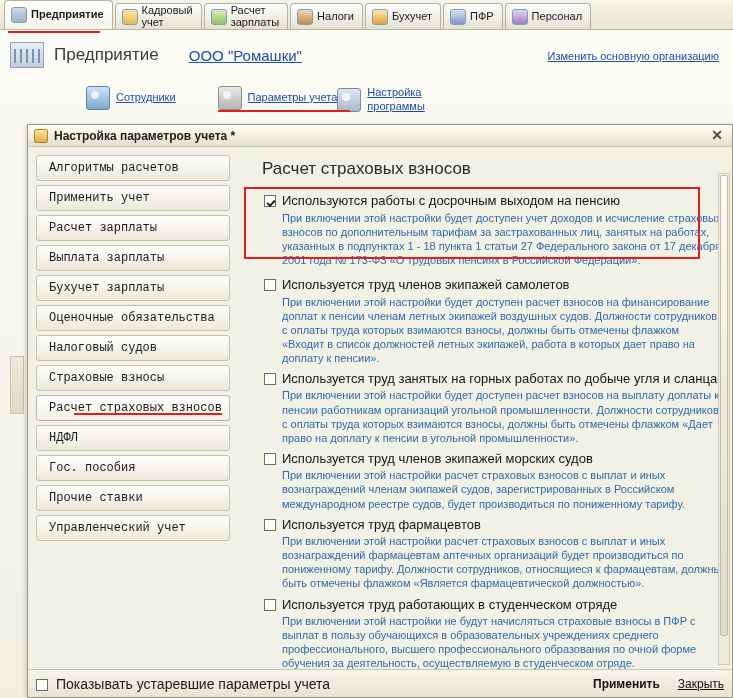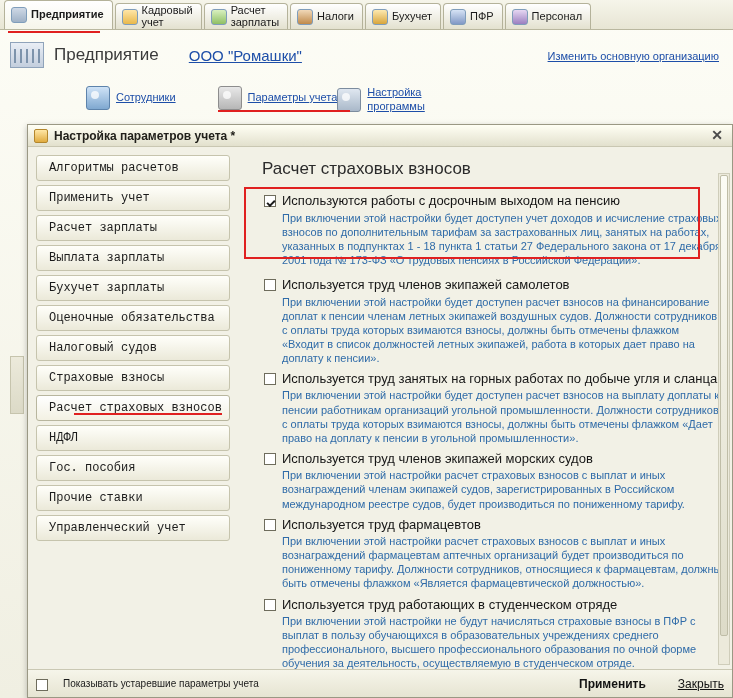--- a/index.html
+++ b/index.html
@@ -214,22 +214,22 @@
     border: 1px solid #bfbda7; border-radius: 2px;
   }
   
   .dlg-foot {
     position: absolute; left: 0; right: 0; bottom: 0; height: 28px;
     background: linear-gradient(#f6f5ea,#e6e4d2);
     border-top: 1px solid #cac8b3;
     display: flex; align-items: center;
     padding: 0 8px;
   }
-  .foot-cb { display: flex; align-items: center; gap: 15px; font-size: 10px; color: #1b1b1b; }
-  .foot-right { margin-left: auto; display: flex; align-items: center; gap: 32px; padding-left: 12px; }
+  .foot-cb { display: flex; align-items: center; gap: 8px; font-size: 14px; color: #1b1b1b; }
+  .foot-right { margin-left: auto; display: flex; align-items: center; gap: 18px; padding-left: 12px; }
   .btn-apply { font-weight: bold; font-size: 12px; color: #121212; cursor: pointer; }
   .btn-close { font-size: 12px; color: #121212; cursor: pointer; text-decoration: underline; }
 
   
   .side-strip {
     position: absolute; left: 10px; top: 356px; width: 14px; height: 58px;
     background: linear-gradient(#eceadb,#dcdac7);
     border: 1px solid #c6c4ad;
   }
 </style>

